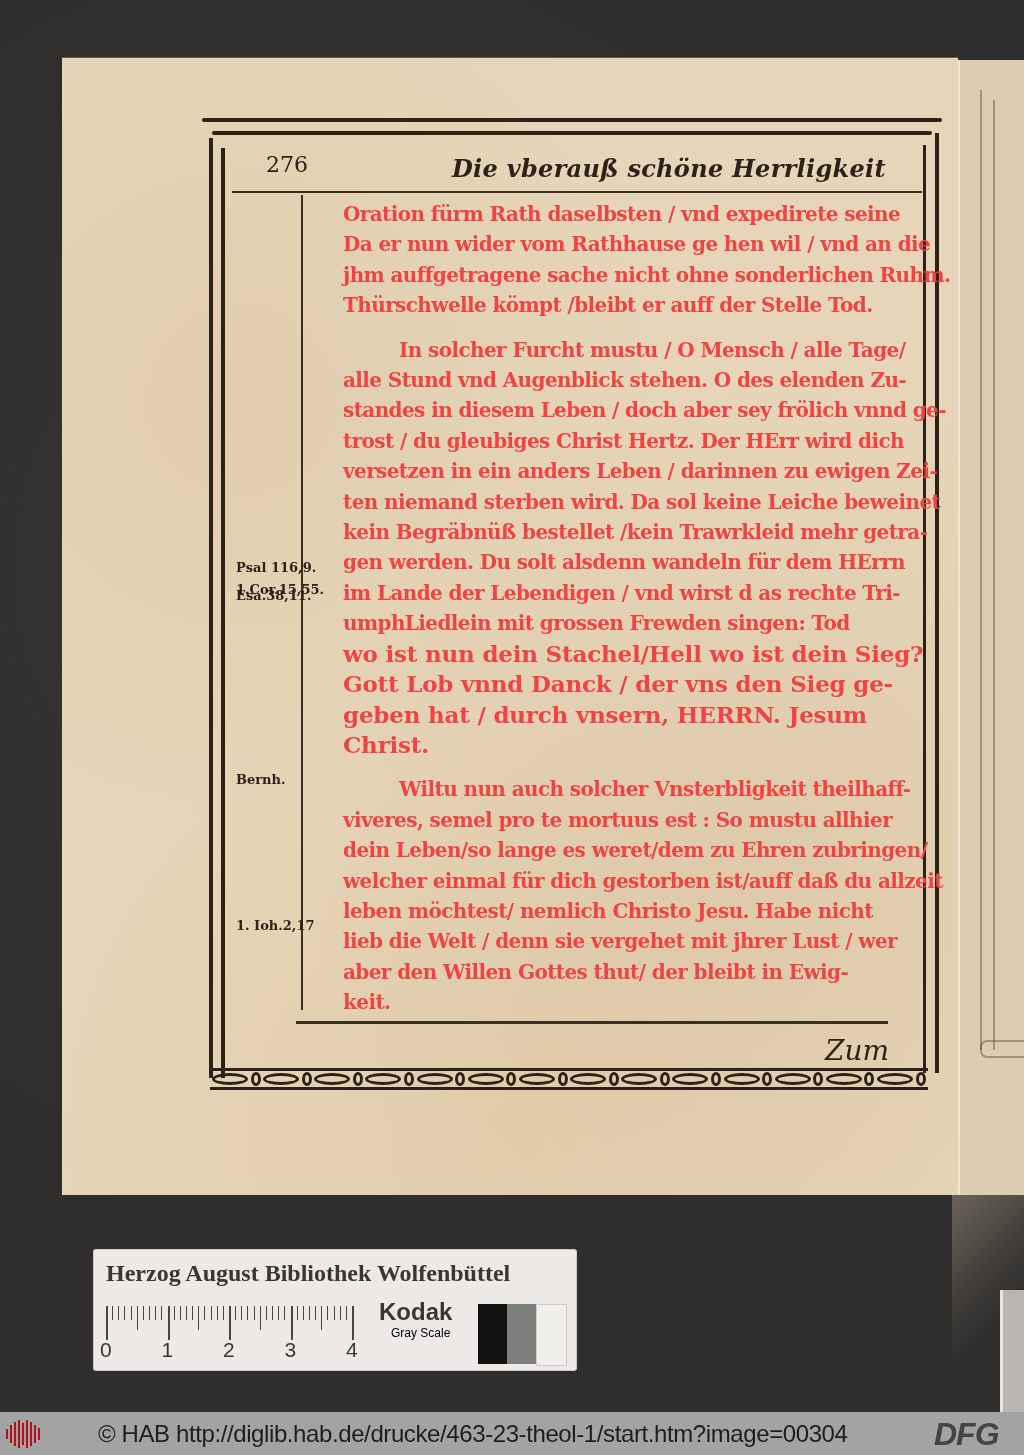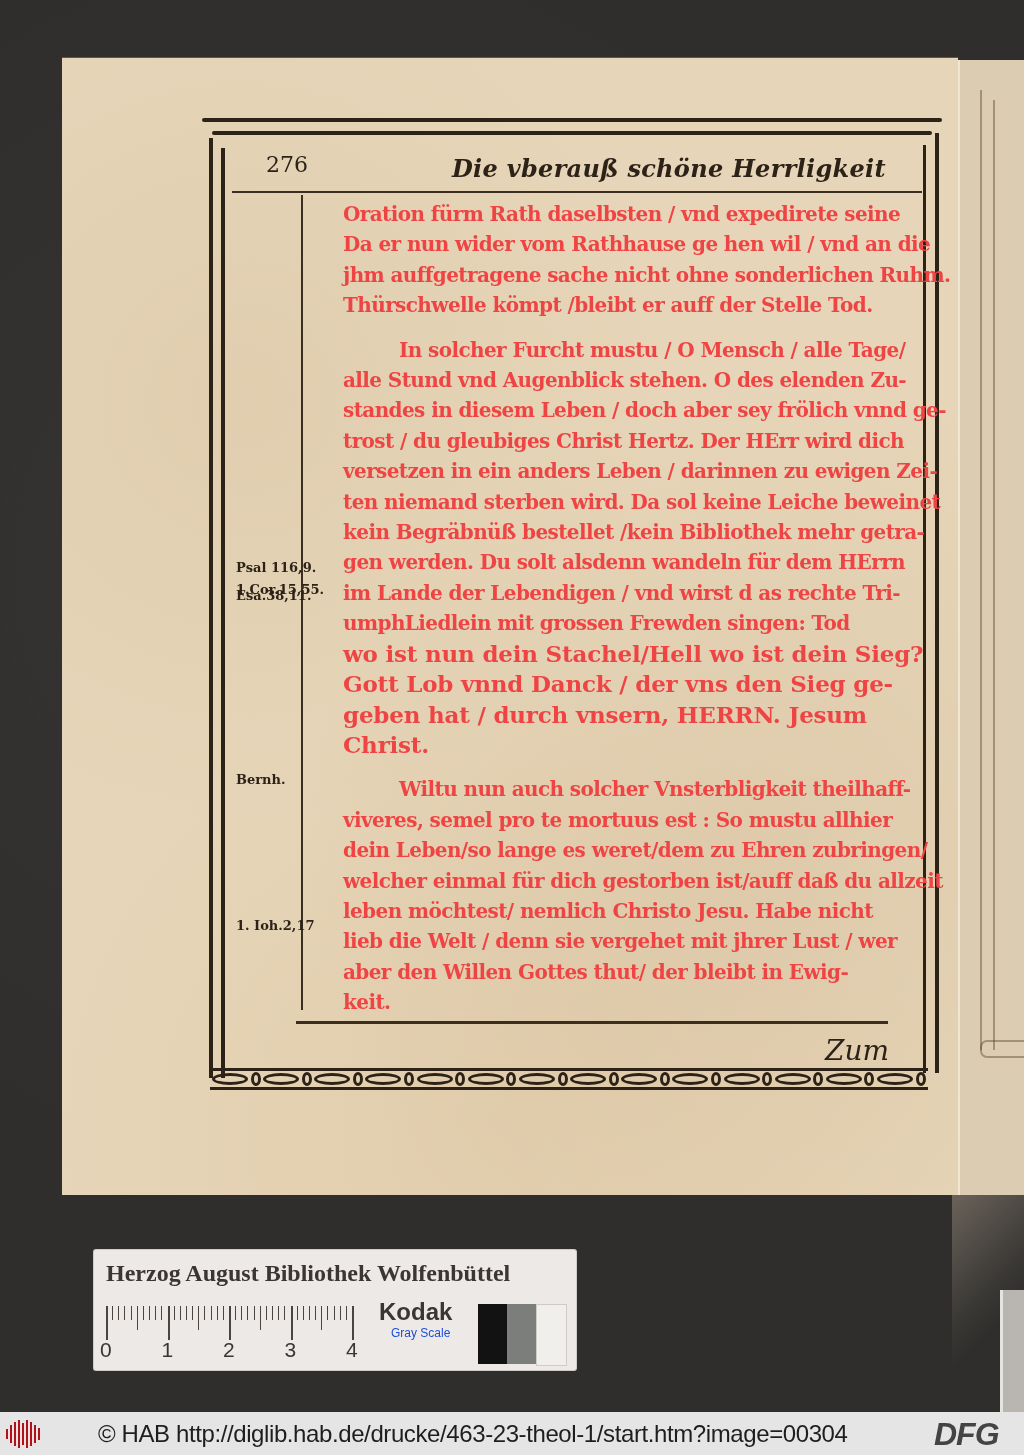--- a/index.html
+++ b/index.html
@@ -139,27 +139,27 @@
   }
   .ruler-labels span {
     position:absolute; font-family:"Liberation Sans", sans-serif; font-size:21px; color:#3b3633;
   }
   .kodak-label {
     position:absolute; left:285px; top:48px;
     font-family:"Liberation Sans", sans-serif; font-weight:bold; font-size:24px; color:#3b3633;
   }
   .kodak-sub {
     position:absolute; left:297px; top:76px;
-    font-family:"Liberation Sans", sans-serif; font-size:12px; color:#1d4ed8;
+    font-family:"Liberation Sans", sans-serif; font-size:12px; color:#000000;
   }
   .gray-patch { position:absolute; top:54px; height:60px; }
   
   .footer {
     position:absolute; left:0; top:1412px; width:1024px; height:43px;
-    background:#e5e5e5; display:flex; align-items:center;
+    background:#a3a3a3; display:flex; align-items:center;
   }
   .footer-logo {
     position:absolute; left:6px; top:8px; width:38px; height:28px;
     display:flex; gap:2px; align-items:center;
   }
   .footer-logo i { display:block; width:2px; background:#b1121a; }
   .footer-text {
     position:absolute; left:98px; top:8px;
     font-family:"Liberation Sans", sans-serif; font-size:24px; color:#1e1e1e; white-space:nowrap;
     letter-spacing:-0.4px;
@@ -204,21 +204,21 @@
     <span class="line">Da er nun wider vom Rathhause ge hen wil / vnd an die</span>
     <span class="line">jhm auffgetragene sache nicht ohne sonderlichen Ruhm.</span>
     <span class="line">Thürschwelle kömpt /bleibt er auff der Stelle Tod.</span>
     <span class="gap" style="display: block;"></span>
     <span class="line" style="padding-left: 56px;">In solcher Furcht mustu / O Mensch / alle Tage/</span>
     <span class="line">alle Stund vnd Augenblick stehen.   O des elenden Zu-</span>
     <span class="line">standes in diesem Leben / doch aber sey frölich vnnd ge-</span>
     <span class="line">trost / du gleubiges Christ Hertz.  Der HErr wird dich</span>
     <span class="line">versetzen in ein anders Leben / darinnen zu ewigen Zei-</span>
     <span class="line">ten niemand sterben wird. Da sol keine Leiche beweinet</span>
-    <span class="line">kein Begräbnüß bestellet /kein Bibliothek mehr getra-</span>
+    <span class="line">kein Begräbnüß bestellet /kein Trawrkleid mehr getra-</span>
     <span class="line">gen werden. Du solt alsdenn wandeln für dem HErrn</span>
     <span class="line">im Lande der Lebendigen / vnd wirst d as rechte Tri-</span>
     <span class="line">umphLiedlein mit grossen Frewden singen: Tod</span>
     <span class="line lg">wo ist nun dein Stachel/Hell wo ist dein Sieg?</span>
     <span class="line lg">Gott Lob vnnd Danck / der vns den Sieg ge-</span>
     <span class="line lg">geben hat / durch vnsern, HERRN. Jesum</span>
     <span class="line lg">Christ.</span>
     <span class="gap" style="display: block;"></span>
     <span class="line" style="padding-left: 56px;">Wiltu nun auch solcher Vnsterbligkeit theilhaff-</span>
     <span class="line">viveres, semel pro te mortuus est : So mustu allhier</span>

